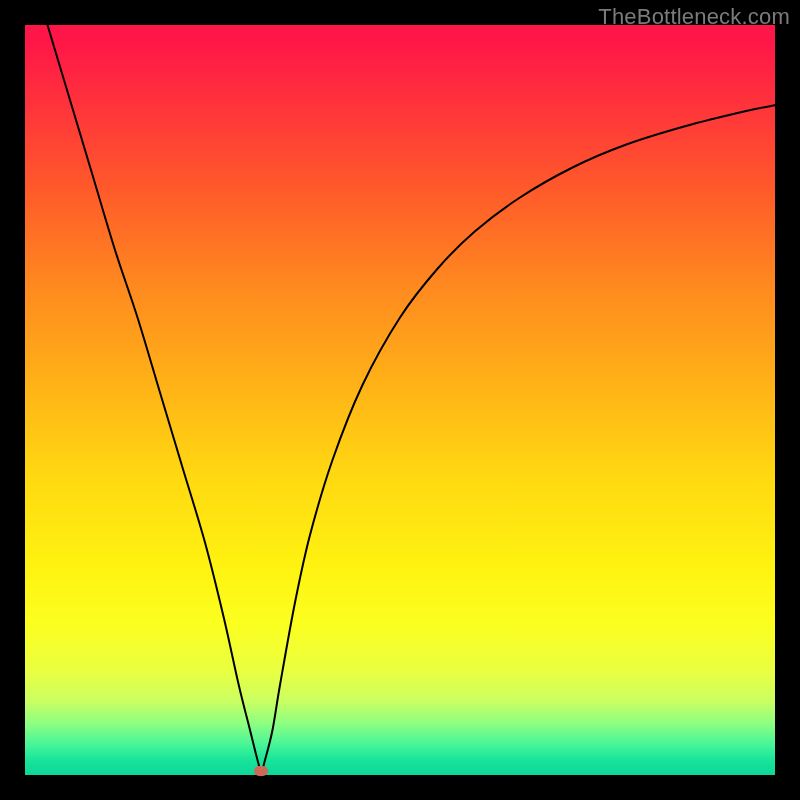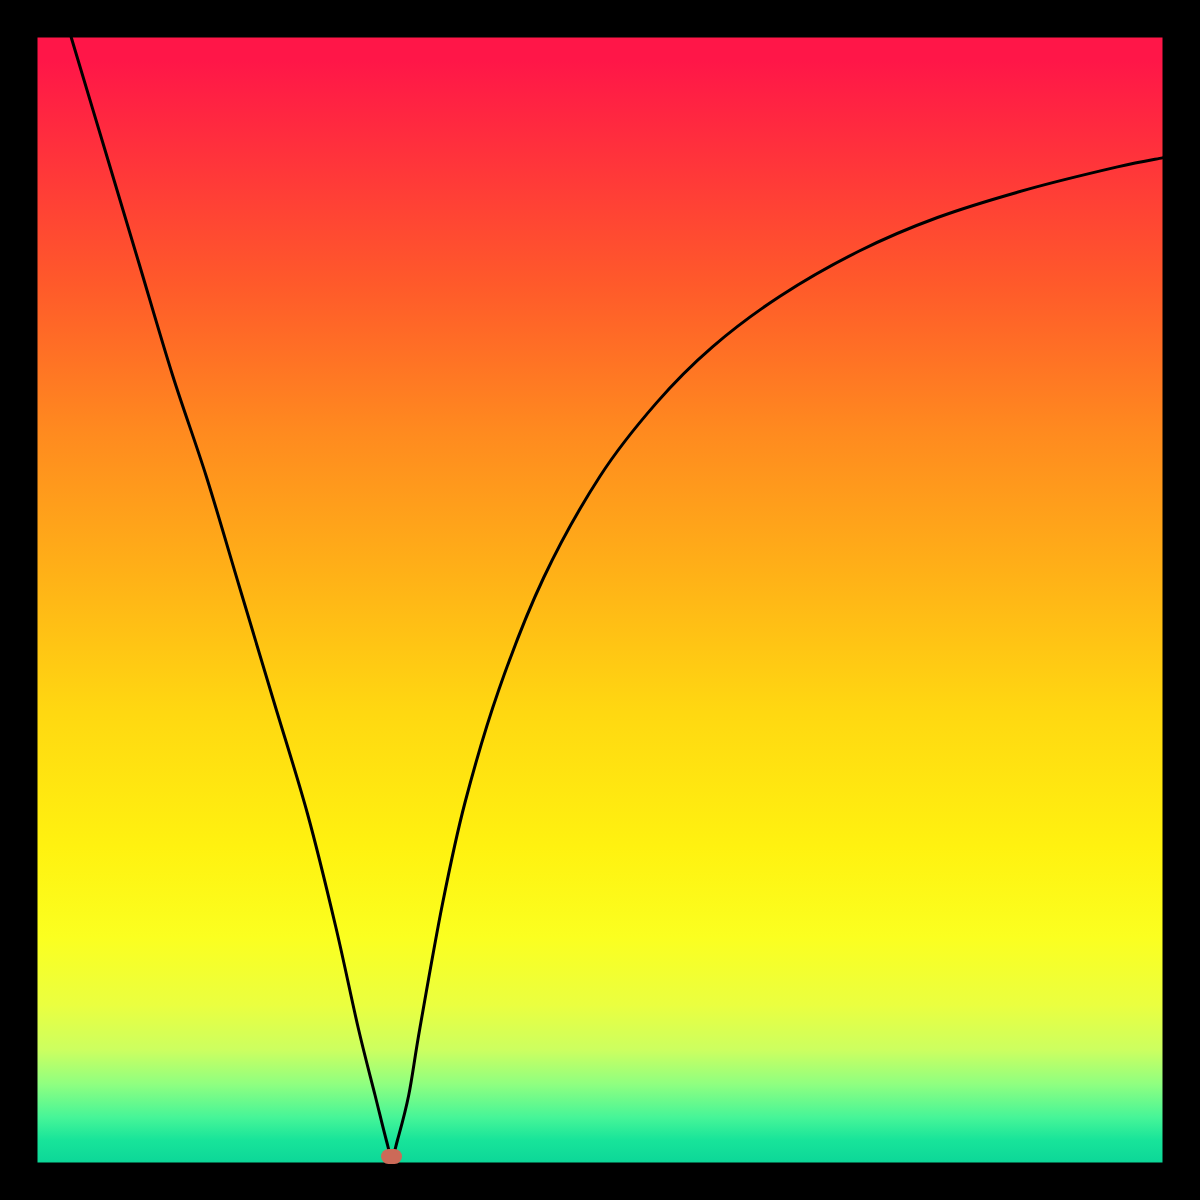--- a/index.html
+++ b/index.html
@@ -76,13 +76,14 @@
 <div class="stage">
 
   <div class="plot-area"></div>
 
   <svg class="curve" viewBox="0 0 750 750" preserveAspectRatio="none">
     <path id="curve-path" fill="none" stroke="#000000" stroke-width="2" stroke-linecap="round" stroke-linejoin="round" d="M 22.50 0.00 C 26.25 12.50, 37.50 50.00, 45.00 75.00 C 52.50 100.00, 60.00 125.00, 67.50 150.00 C 75.00 175.00, 82.50 201.25, 90.00 225.00 C 97.50 248.75, 105.00 268.75, 112.50 292.50 C 120.00 316.25, 127.50 342.50, 135.00 367.50 C 142.50 392.50, 150.00 417.50, 157.50 442.50 C 165.00 467.50, 173.13 492.50, 180.00 517.50 C 186.88 542.50, 193.13 568.75, 198.75 592.50 C 204.38 616.25, 209.37 641.25, 213.75 660.00 C 218.12 678.75, 221.88 692.50, 225.00 705.00 C 228.13 717.50, 230.63 728.13, 232.50 735.00 C 234.38 741.88, 235.00 746.25, 236.25 746.25 C 237.50 746.25, 238.13 741.88, 240.00 735.00 C 241.88 728.13, 245.00 717.50, 247.50 705.00 C 250.00 692.50, 251.25 681.25, 255.00 660.00 C 258.75 638.75, 265.00 602.50, 270.00 577.50 C 275.00 552.50, 278.75 533.75, 285.00 510.00 C 291.25 486.25, 298.75 460.00, 307.50 435.00 C 316.25 410.00, 326.25 383.75, 337.50 360.00 C 348.75 336.25, 362.50 311.88, 375.00 292.50 C 387.50 273.13, 400.00 258.12, 412.50 243.75 C 425.00 229.37, 436.25 218.13, 450.00 206.25 C 463.75 194.38, 478.75 183.13, 495.00 172.50 C 511.25 161.88, 530.00 151.25, 547.50 142.50 C 565.00 133.75, 581.25 126.88, 600.00 120.00 C 618.75 113.13, 640.00 106.88, 660.00 101.25 C 680.00 95.63, 705.00 89.75, 720.00 86.25 C 735.00 82.75, 745.00 81.25, 750.00 80.25"></path>
   </svg>
 
   <div id="marker" class="marker" style="left: 261.25px; top: 771.25px; background: rgb(204, 106, 88);"></div>
 
+  <div class="attribution">TheBottleneck.com</div>
 </div>
 
 </body></html>

